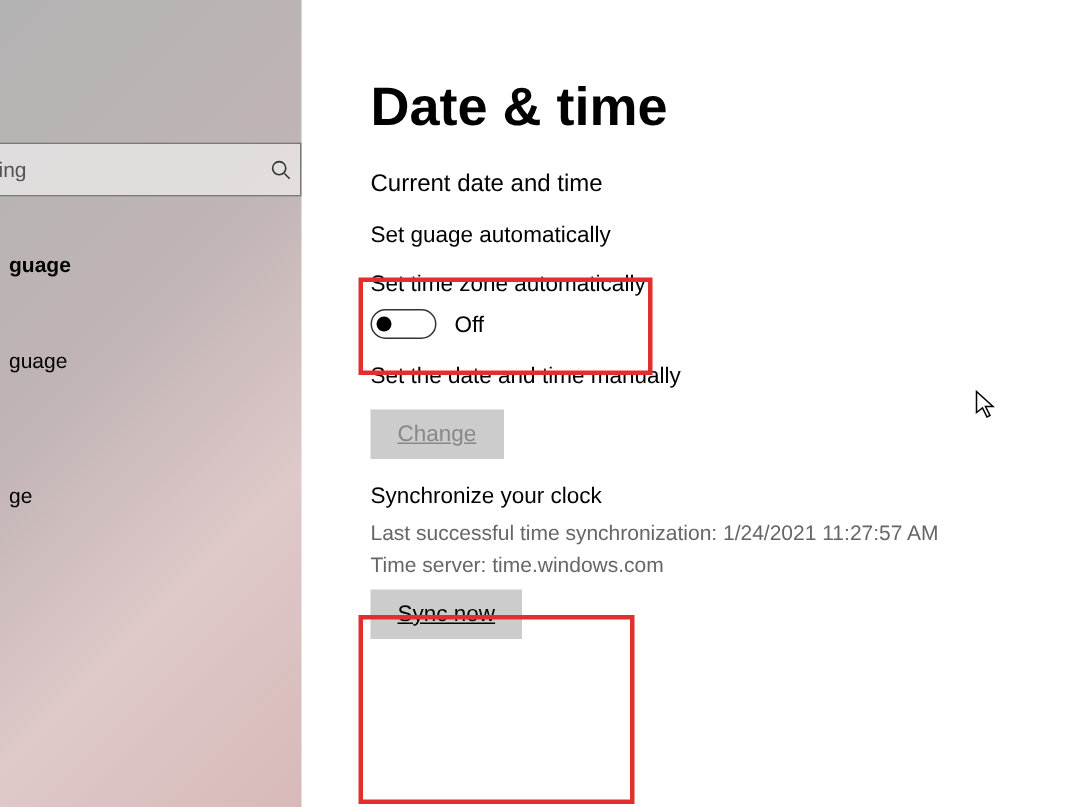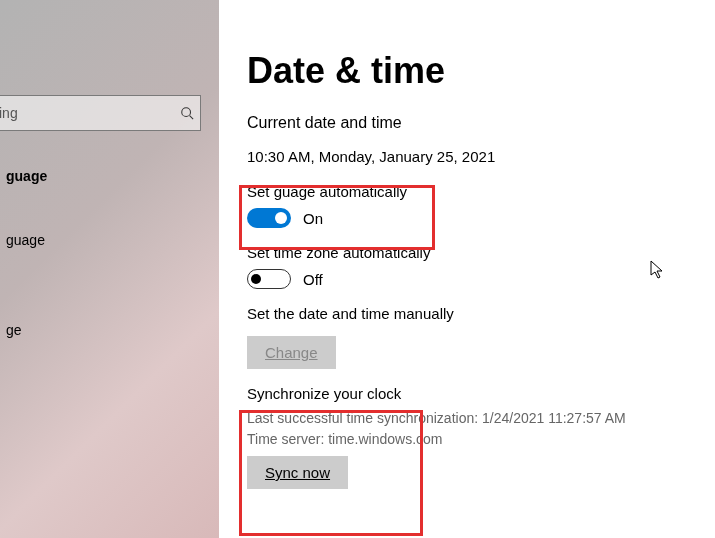--- a/index.html
+++ b/index.html
@@ -9,21 +9,21 @@
       color: #000;
       background: #fff;
       width: 715px;
       height: 538px;
       overflow: hidden;
       position: relative;
     }
     .sidebar {
       position: absolute;
       left: 0; top: 0;
-      width: 219px;
+      width: 201px;
       height: 538px;
       background: linear-gradient(135deg, #b3b3b3 0%, #c0b4b4 40%, #dfc9c9 70%, #d8b9b9 100%);
       filter: blur(0.3px);
       padding-top: 47px;
     }
     .search-wrap {
       position: absolute;
       left: -10px;
       top: 95px;
       width: 211px;
@@ -150,30 +150,23 @@
     <div style="height:28px"></div>
     <div class="nav-item">guage</div>
     <div style="height:54px"></div>
     <div class="nav-item">ge</div>
   </div>
 </div>
 
 <div class="main">
   <h1 class="page-title">Date &amp; time</h1>
   <h2 class="section-title">Current date and time</h2>
-  <div class="current-dt">10:30 AM, Monday, January 25, 2021</div>
 
   <div class="setting-block">
     <div class="setting-label">Set guage automatically</div>
-    <div class="toggle-row">
-      <div class="toggle on">
-          <div class="knob"></div>
-        </div>
-      <span class="toggle-state">On</span>
-    </div>
   </div>
 
   <div class="setting-block">
     <div class="setting-label">Set time zone automatically</div>
     <div class="toggle-row">
       <div class="toggle off">
           <div class="knob"></div>
         </div>
       <span class="toggle-state">Off</span>
     </div>

